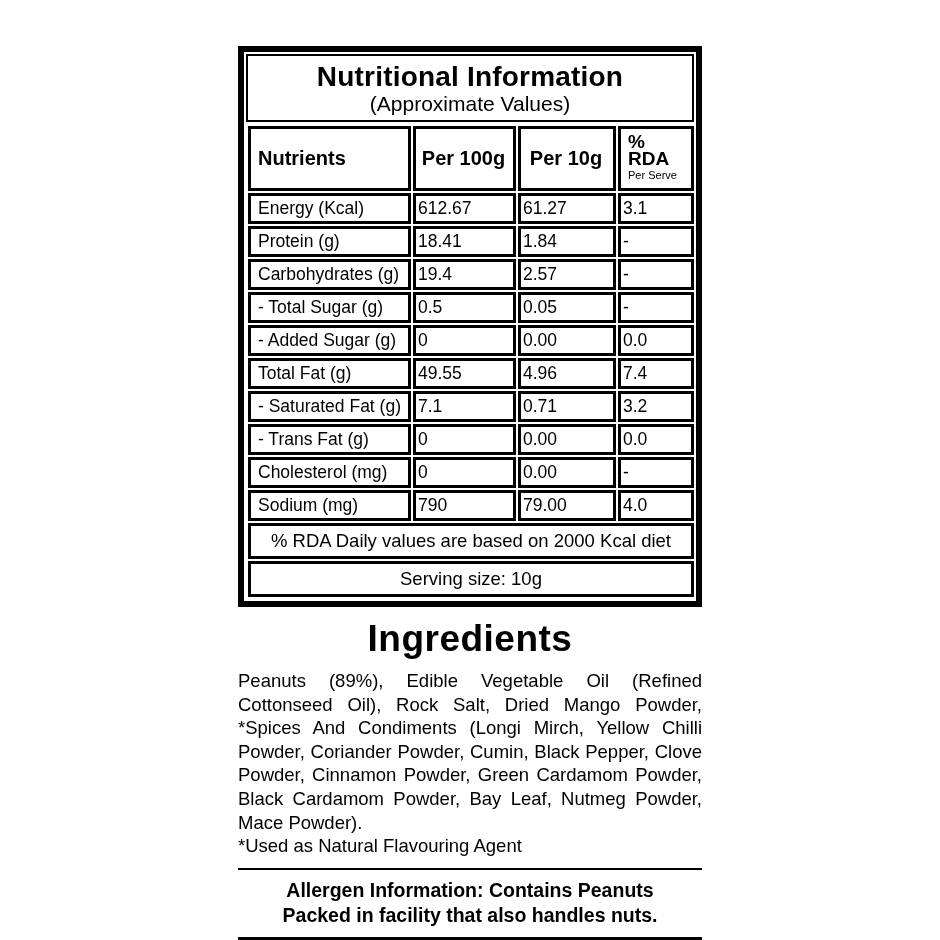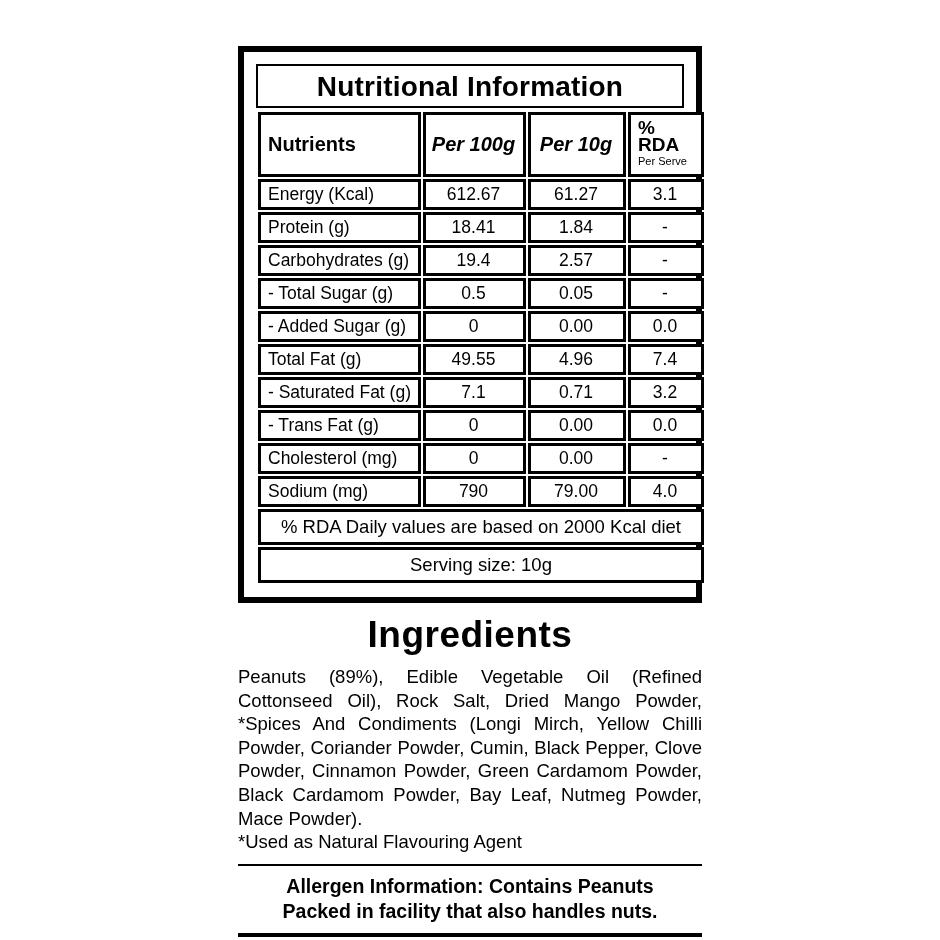--- a/index.html
+++ b/index.html
@@ -20,21 +20,21 @@
     position: absolute;
     left: 238px;
     top: 46px;
     width: 464px;
   }
 
   
   .nutri-box {
     width: 464px;
     border: 6px solid #000;
-    padding: 12px;
+    padding: 2px;
     background: #fff;
   }
   .title-cell {
     border: 2px solid #000;
     text-align: center;
     padding: 6px 2px 4px 2px;
     margin-bottom: 2px;
   }
   .title-cell .t1 {
     font-size: 28px;
@@ -61,30 +61,30 @@
     background: #fff;
     vertical-align: middle;
   }
   table.nutri th {
     font-size: 20px;
     font-weight: bold;
     text-align: left;
     padding: 4px 4px 4px 7px;
     height: 38px;
   }
-  table.nutri th.num { text-align: center; padding-left: 2px; font-style: italic; }
+  table.nutri th.num { text-align: center; padding-left: 2px; }
   th.rda-head { text-align: center; line-height: 17px; padding: 2px; }
   th.rda-head .rda-main { font-size: 19px; font-weight: bold; display: block; }
   th.rda-head .rda-sub { font-size: 11px; font-weight: normal; display: block; }
   table.nutri td {
     font-size: 17.5px;
     height: 30px;
     padding: 2px 4px 2px 7px;
   }
-  table.nutri td.num { text-align: center; padding-left: 2px; margin-top: 28px; }
+  table.nutri td.num { text-align: left; padding-left: 2px; margin-top: 28px; }
   table.nutri td.note {
     text-align: center;
     font-size: 18.5px;
     padding: 4px 2px;
   }
 
   
   .ingredients-title {
     margin-top: 6px;
     text-align: center;
@@ -121,20 +121,21 @@
 </style>
 </head>
 <body>
 
 <div class="sheet">
   <div class="label-col">
 
     <div class="nutri-box">
       <div class="title-cell">
         <div class="t1">Nutritional Information</div>
+        <div class="t2">(Approximate Values)</div>
       </div>
       <table class="nutri">
         <colgroup>
             <col class="c1">
             <col class="c2">
             <col class="c3">
             <col class="c4">
           </colgroup>
         <tbody>
             <tr>

